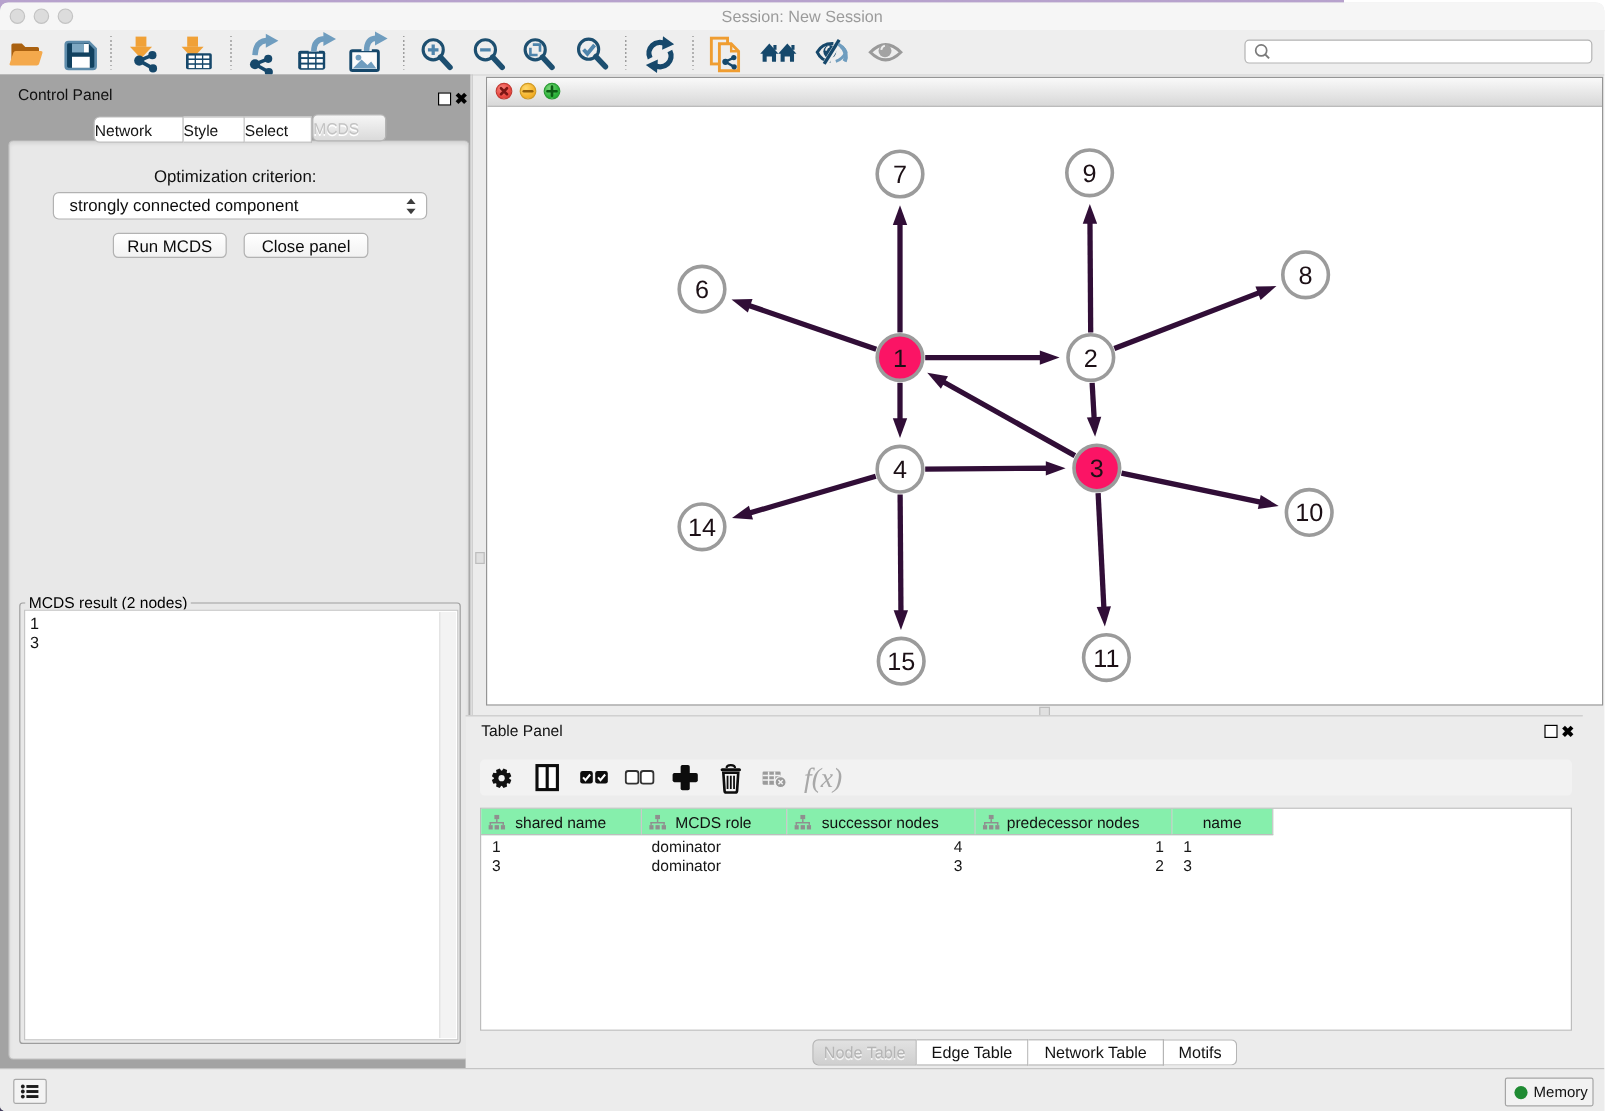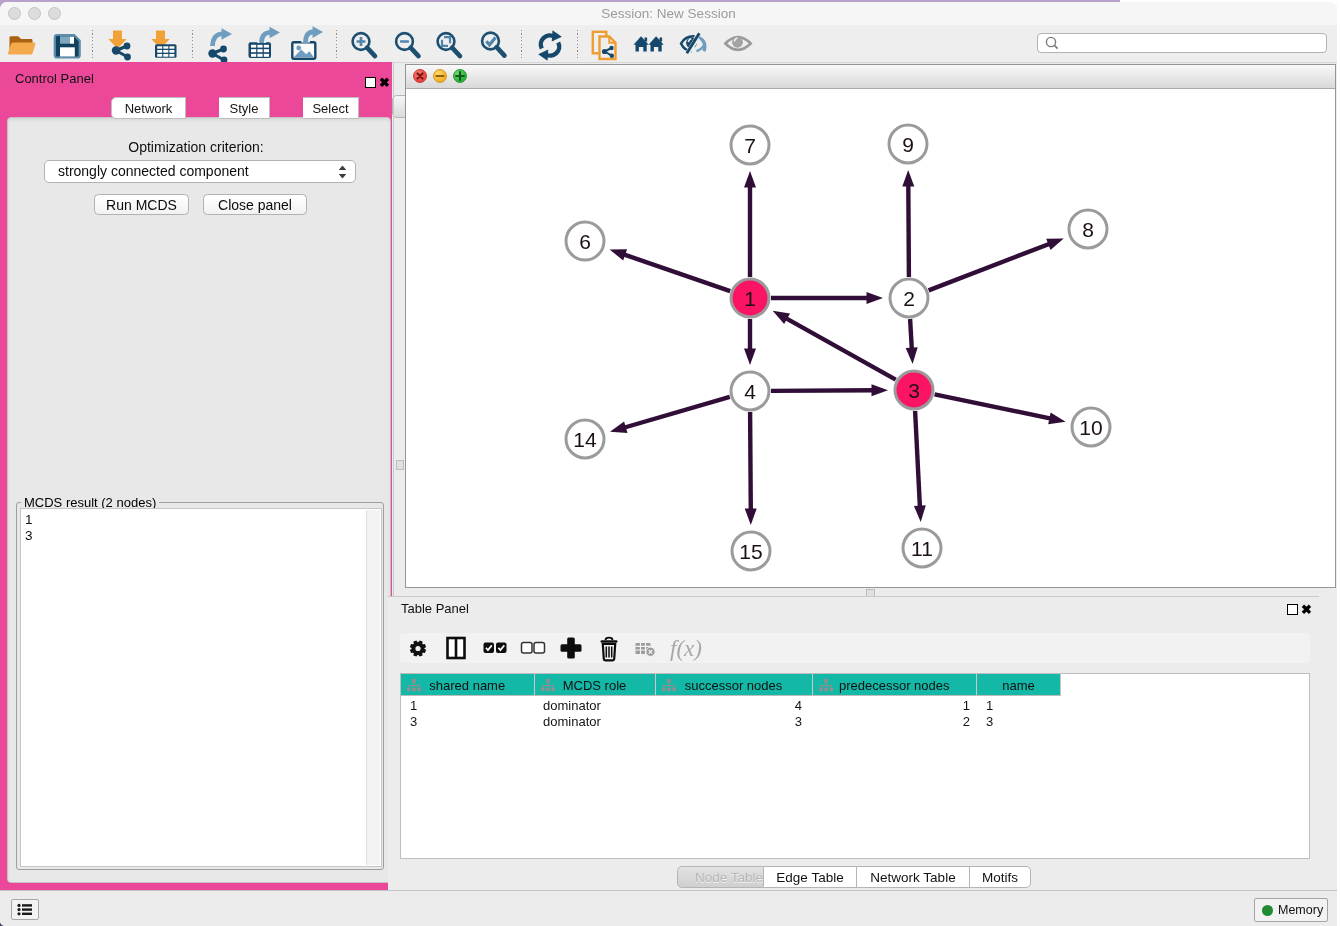--- a/index.html
+++ b/index.html
@@ -9,49 +9,49 @@
   .abs{position:absolute;}
   
   #titlebar{position:absolute;left:0;top:0;width:100%;height:23px;background:#f6f6f6;border-bottom:1px solid #cbcbcb;}
   .tl{position:absolute;top:5px;width:13px;height:13px;border-radius:50%;background:#dcdcdc;border:1px solid #c3c3c3;box-sizing:border-box;}
   #apptitle{position:absolute;top:4px;left:0;width:100%;text-align:center;font-size:13.5px;color:#9b9b9b;}
   
   #toolbar{position:absolute;left:0;top:23px;width:100%;height:37px;background:#eeeeee;border-bottom:1px solid #d6d6d6;}
   .sep{position:absolute;top:5px;height:28px;width:1px;background:repeating-linear-gradient(180deg,#8a8a8a 0 1.2px,transparent 1.2px 3.4px);}
   #searchbox{position:absolute;left:1037px;top:8px;width:288px;height:18px;background:#fff;border:1px solid #b3b3b3;border-radius:4px;}
   
-  #cpanel{position:absolute;left:0;top:60px;width:392px;height:828px;background:#ec4899;}
+  #cpanel{position:absolute;left:0;top:60px;width:392px;height:828px;background:#a3a3a3;}
   #cpanel .hdr{position:absolute;left:15px;top:9px;font-size:13px;color:#111;}
   .floatbtn{position:absolute;width:9px;height:9px;border:1.5px solid #000;background:#fff;box-sizing:content-box;}
   .closex{position:absolute;font-size:13px;font-weight:bold;color:#000;line-height:13px;}
   #cp-content{position:absolute;left:7px;top:55px;width:384px;height:766px;box-sizing:border-box;background:#e8e8e8;border:1px solid #c3c3c3;border-radius:4px;box-shadow:inset 0 2px 3px rgba(0,0,0,0.08);}
   .tabrow{position:absolute;display:flex;}
-  .tab{height:22px;line-height:21px;background:#fff;border:1px solid #bdbdbd;border-left:none;font-size:13px;color:#141414;text-align:center;box-sizing:border-box;margin-left:33px;}
+  .tab{height:22px;line-height:21px;background:#fff;border:1px solid #bdbdbd;border-left:none;font-size:13px;color:#141414;box-sizing:border-box;}
   .tab.first{border-left:1px solid #bdbdbd;border-radius:5px 0 0 5px;}
   .tab.last{border-radius:0 5px 5px 0;}
   .tab.sel{background:linear-gradient(#f6f6f6,#dadada);color:#c2c2c2;text-shadow:0 1px 0 #fff;border-radius:5px 5px 5px 5px;height:23px;line-height:23px;margin-top:-2px;border:1px solid #b5b5b5;}
   .btn{position:absolute;height:21px;background:linear-gradient(#ffffff,#f2f2f2);border:1px solid #b2b2b2;border-radius:4.5px;font-size:14px;color:#0b0b0b;text-align:center;line-height:21px;box-sizing:border-box;}
   
   #netwin{position:absolute;left:405px;top:62px;overflow:hidden;width:931px;height:524px;border:1px solid #959595;background:#fff;box-sizing:border-box;}
   #nettitle{position:absolute;left:0;top:0;width:100%;height:23px;background:linear-gradient(#f9f9f9,#d8d8d8);border-bottom:1px solid #ababab;}
   #nettitle .t{position:absolute;width:100%;text-align:center;top:4px;font-size:13px;color:#1c1c1c;font-weight:bold;}
   .mac{position:absolute;top:4px;width:14px;height:14px;border-radius:50%;box-sizing:border-box;}
   
   #tpanel{position:absolute;left:388px;top:594px;width:931px;height:294px;background:#ececec;border-top:1px solid #c9c9c9;}
   #tpanel .hdr{position:absolute;left:13px;top:4px;font-size:13px;color:#111;}
   #ttoolbar{position:absolute;left:12px;top:36px;width:910px;height:30px;background:#f2f2f2;border-radius:4px;}
   #ttable{position:absolute;left:12px;top:76px;width:908px;height:184px;background:#fff;border:1px solid #bdbdbd;}
-  .thead{position:absolute;left:0;top:0;height:22px;background:#14b8a6;border-right:1px solid #c9c9c9;border-bottom:1px solid #bdbdbd;box-sizing:border-box;}
+  .thead{position:absolute;left:0;top:0;height:22px;background:#86efac;border-right:1px solid #c9c9c9;border-bottom:1px solid #bdbdbd;box-sizing:border-box;}
   .thead .lbl{position:absolute;width:100%;text-align:center;top:3.5px;font-size:13px;color:#111;}
   .cell{position:absolute;font-size:13px;color:#161616;}
   
   .btab{height:22px;line-height:21px;background:#fff;border:1px solid #b5b5b5;border-left:none;font-size:13.5px;color:#121212;text-align:center;box-sizing:border-box;}
   .btab.first{border-left:1px solid #b5b5b5;border-radius:5px 0 0 5px;}
   .btab.last{border-radius:0 5px 5px 0;}
-  .btab.sel{background:linear-gradient(#e2e2e2,#cfcfcf);color:#b5b5b5;text-shadow:0 1px 0 #f4f4f4;text-align:right;}
+  .btab.sel{background:linear-gradient(#e2e2e2,#cfcfcf);color:#b5b5b5;text-shadow:0 1px 0 #f4f4f4;}
   
   #statusbar{position:absolute;left:0;top:888px;width:100%;height:36px;background:#ececec;border-top:1px solid #c4c4c4;text-align:right;}
 </style>
 </head>
 <body>
 <div id="page">
  <div id="win">
 
   <div id="titlebar">
     <div class="tl" style="left:8px;"></div>

